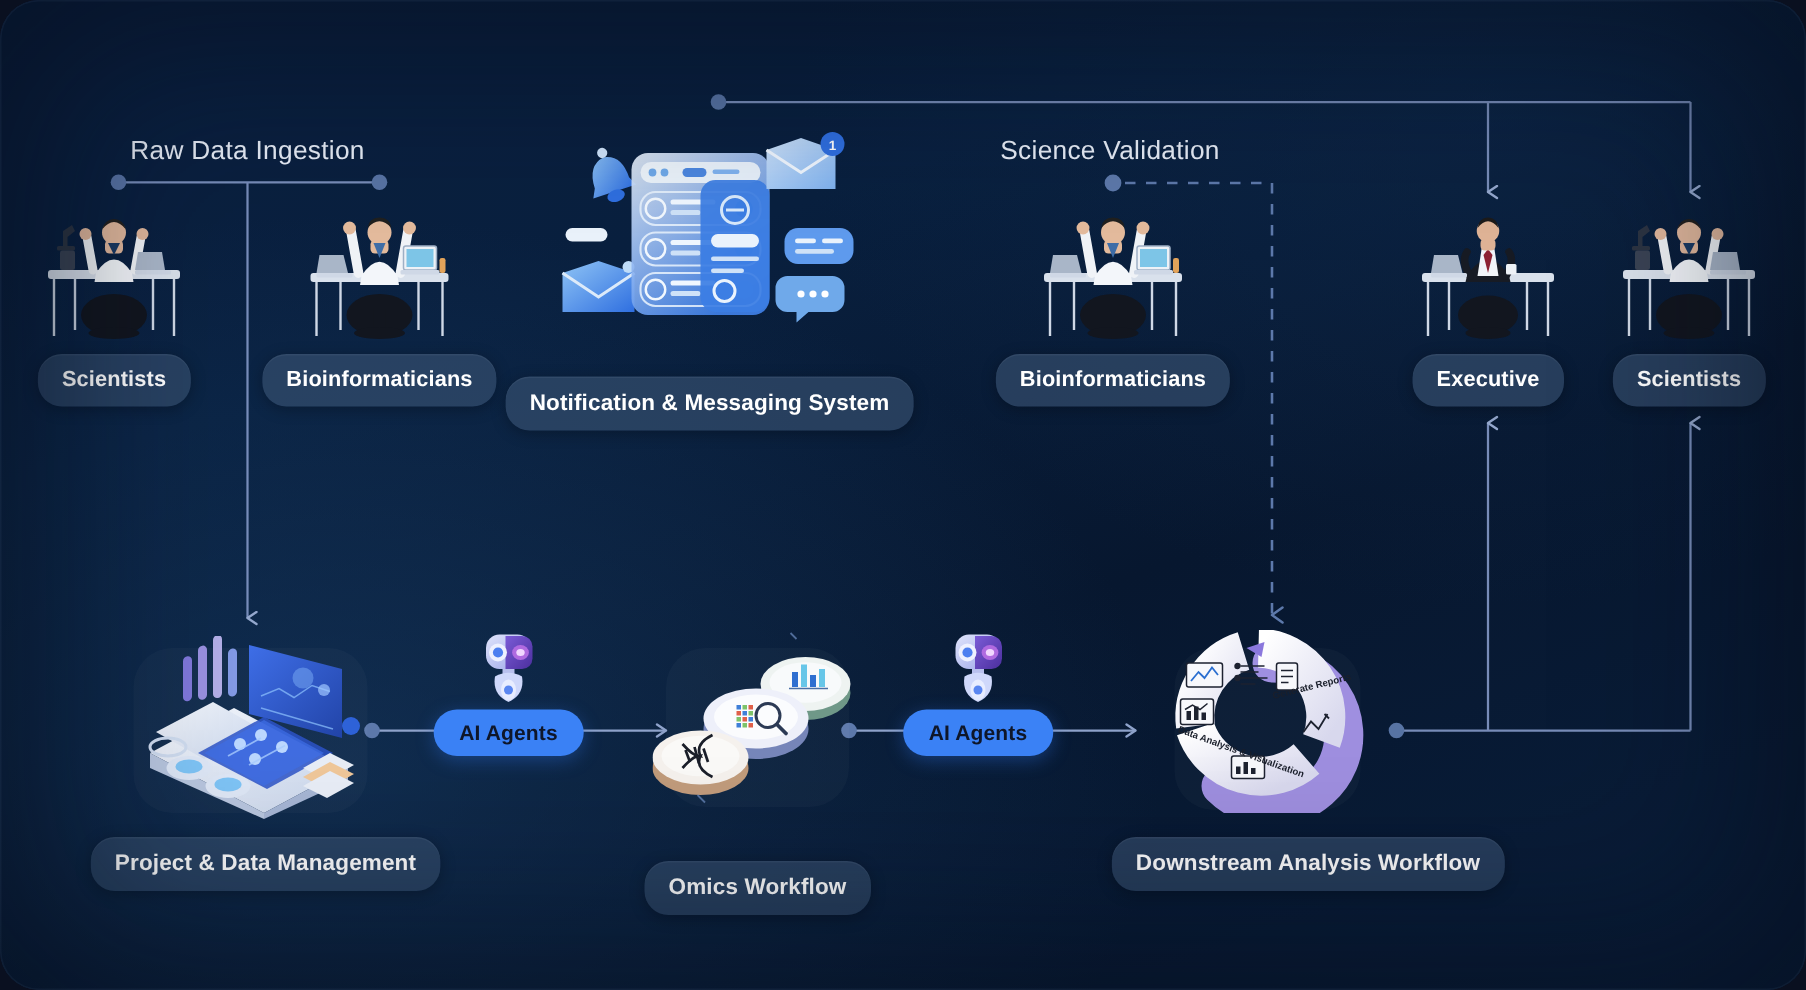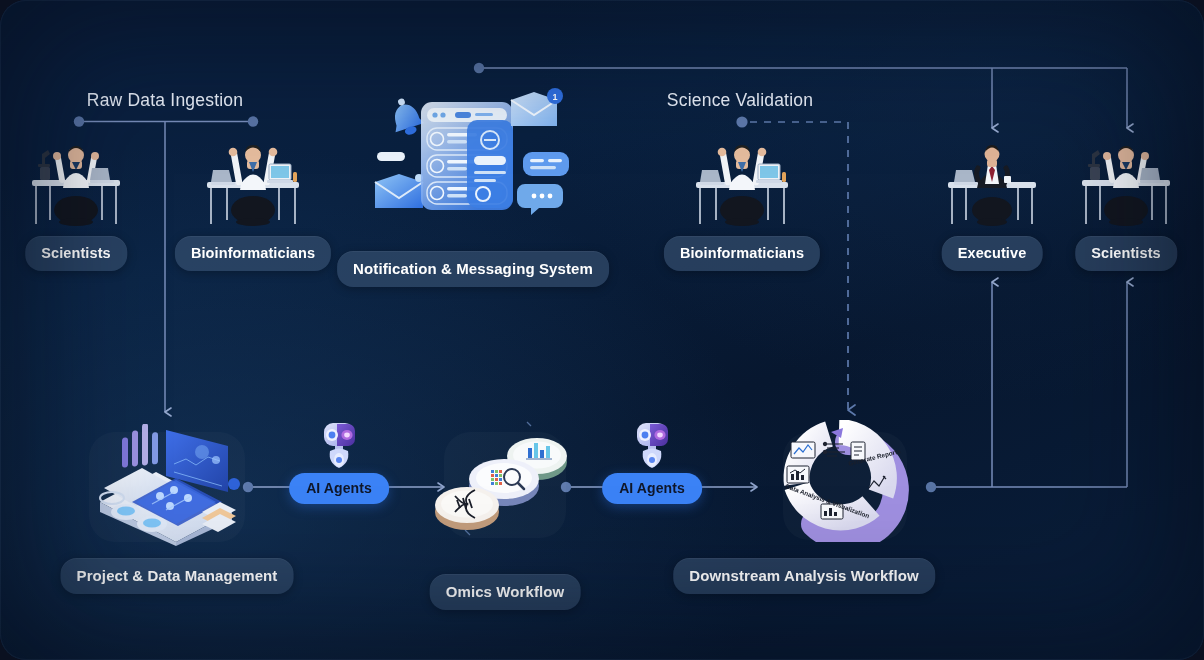--- a/index.html
+++ b/index.html
@@ -589,21 +589,21 @@
           <rect x="3" y="7" width="3" height="5" fill="#1d2230"></rect>
             <rect x="8" y="4" width="3" height="8" fill="#1d2230"></rect>
             <rect x="13" y="8" width="3" height="4" fill="#1d2230"></rect>
         </g>
       </g>
 
       <text transform="translate(20,68) rotate(20)" font-family="Liberation Sans, sans-serif" font-size="6.4" font-weight="bold" fill="#1a1f2b">Data Analysis &amp; Visualization</text>
       <text transform="translate(84,46) rotate(-14)" font-family="Liberation Sans, sans-serif" font-size="6.4" font-weight="bold" fill="#1a1f2b">Generate Reports</text>
     </svg>
   </div>
-  <div class="pill wide" style="left:804px; top:558px;">Downstream Analysis Workflow</div>
+  <div class="pill wide" style="left:872px; top:558px;">Downstream Analysis Workflow</div>
 
   <div class="robot" style="left:339px; top:418px; width:40px; height:56px;">
     <svg width="40" height="56" viewBox="0 0 40 56">
       <defs>
         <linearGradient id="rb" x1="0" y1="0" x2="1" y2="1">
             <stop offset="0%" stop-color="#dfe4fb"></stop>
             <stop offset="100%" stop-color="#9aa3e8"></stop>
           </linearGradient>
         <linearGradient id="rp" x1="0" y1="0" x2="1" y2="1">
             <stop offset="0%" stop-color="#7b5bd6"></stop>

